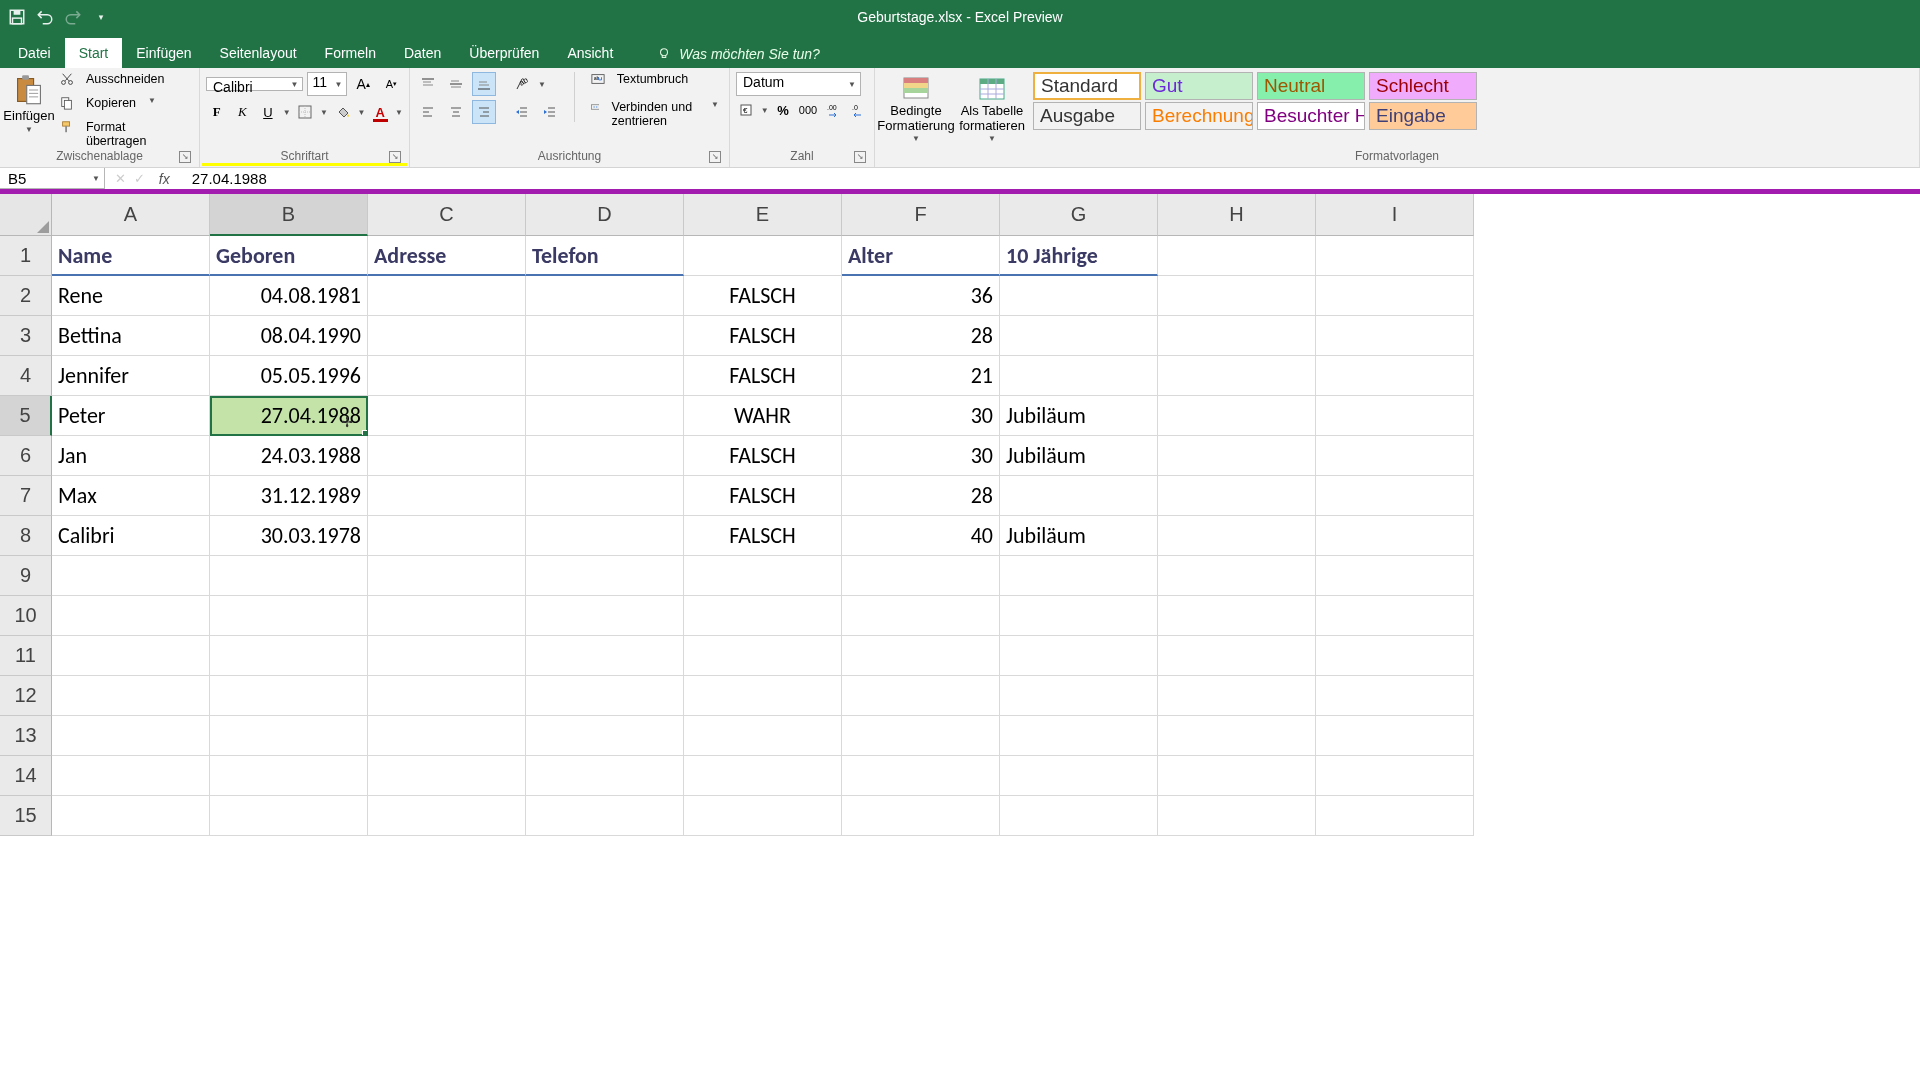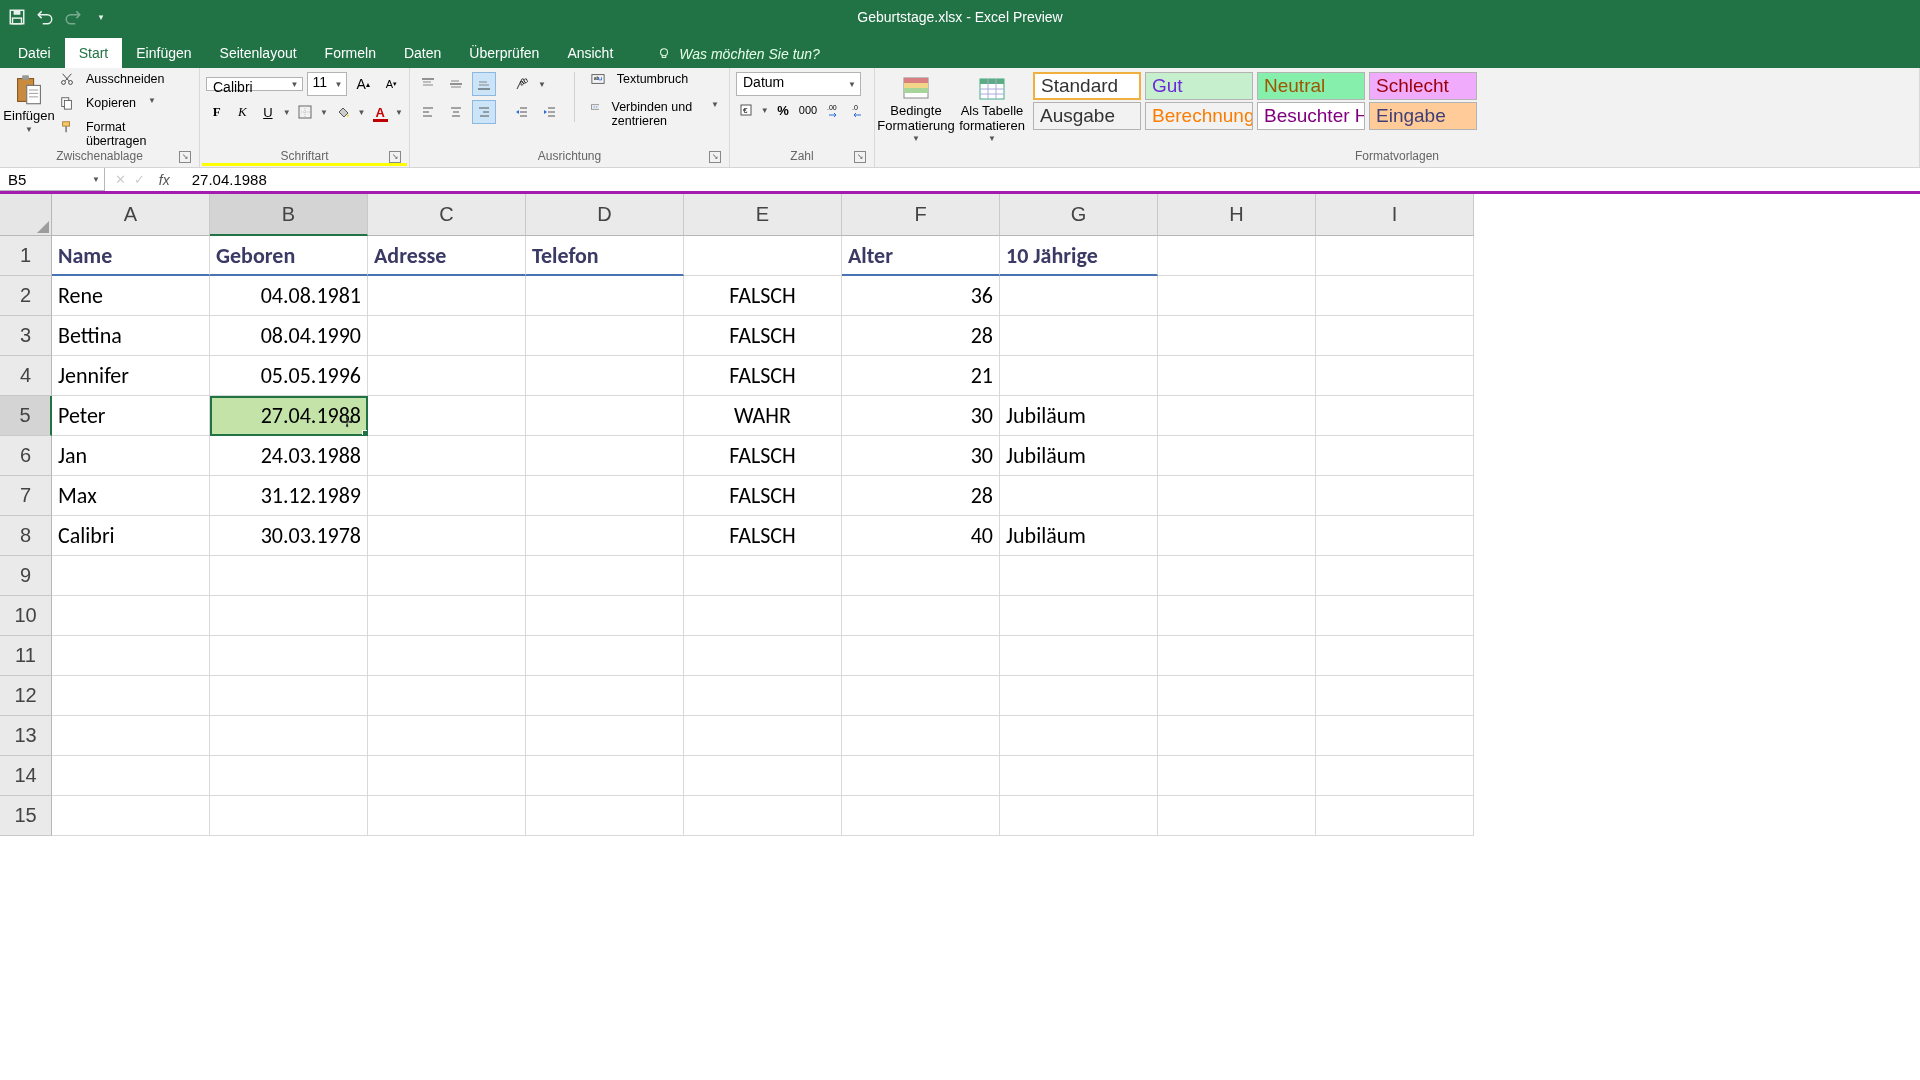--- a/index.html
+++ b/index.html
@@ -119,21 +119,21 @@
     font-size:13px; text-align:center; line-height:1.15;
     padding-top:2px;
   }
   .big-btn .bi { width:30px; height:30px; }
 
   
   .fbar {
     height:26px;
     display:flex;
     align-items:stretch;
-    border-bottom:3px solid #a21caf;
+    border-bottom:5px solid #a21caf;
   }
   .namebox {
     width:105px; border:1px solid #b6b6b6; border-top:none; border-left:none;
     display:flex; align-items:center; padding:0 20px 0 8px; font-size:15px; position:relative; background:#fff;
   }
   .fb-btns { display:flex; align-items:center; gap:8px; padding:0 10px; color:#bbb; }
   .fx { font-style:italic; font-size:14px; color:#555; padding:0 6px; }
   .formula-input { flex:1; display:flex; align-items:center; padding:0 6px; font-size:15px; }
 
   

